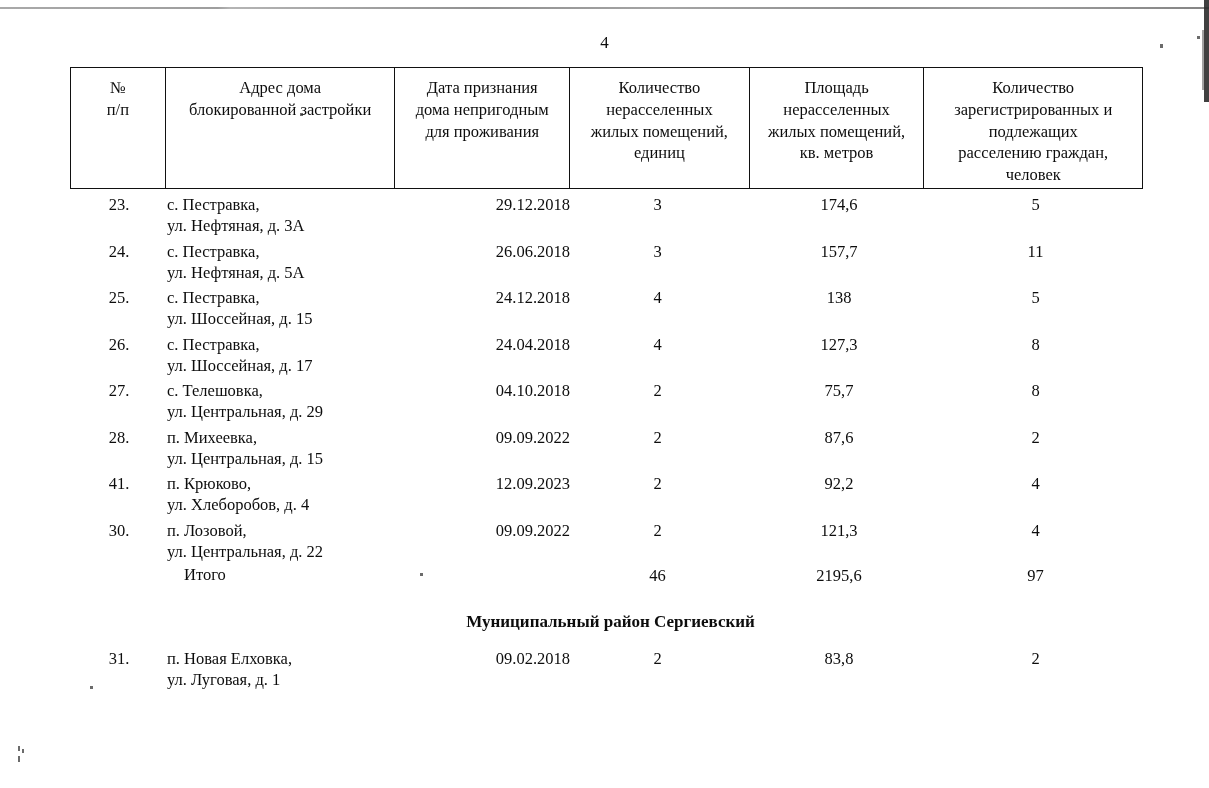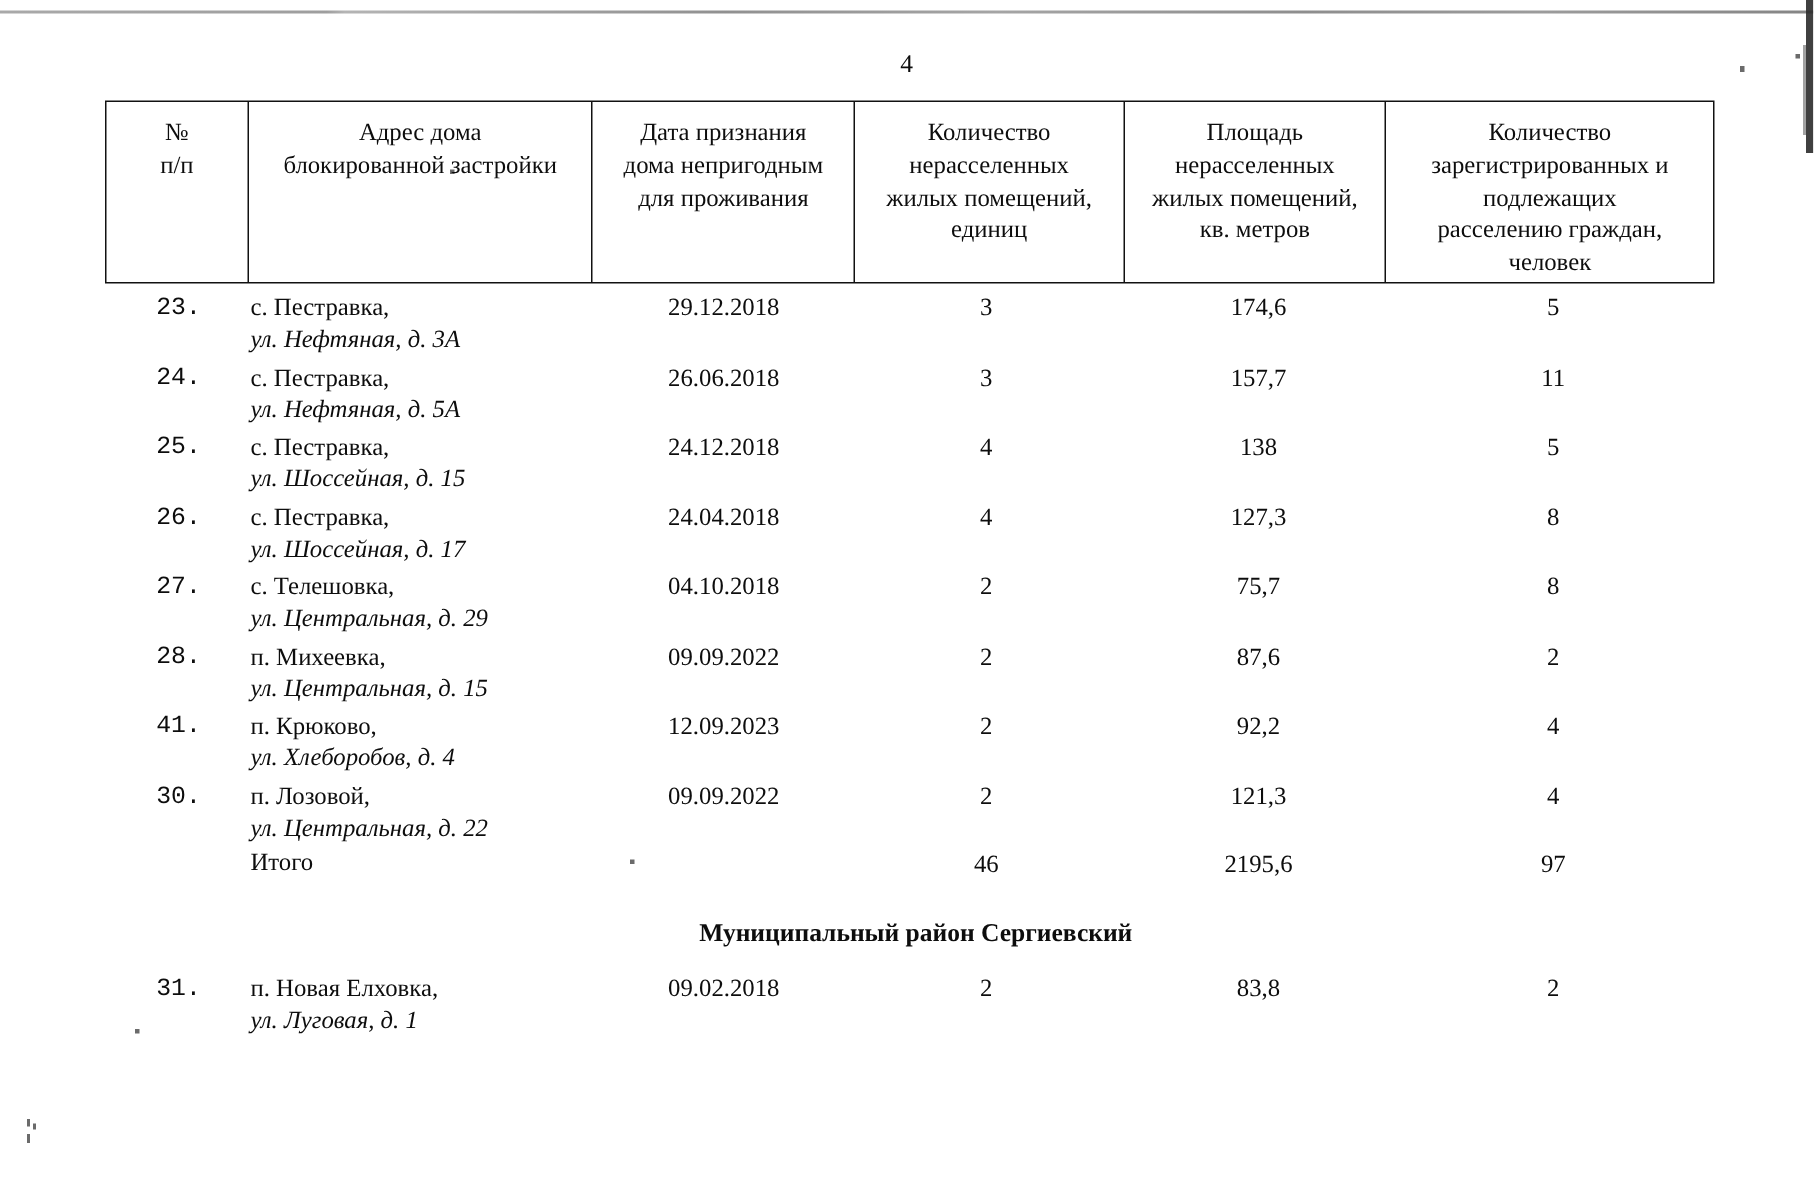--- a/index.html
+++ b/index.html
@@ -107,37 +107,37 @@
   .row {
     position: relative;
     height: 46.5px;
   }
   .cell {
     position: absolute;
     font-size: 16.5px;
     line-height: 1.3;
     white-space: nowrap;
   }
-  .c-num   { left: 88px;  width: 62px; text-align: center; top: 5px; font-family: Liberation Mono, monospace; }
+  .c-num   { left: 88px;  width: 62px; text-align: center; top: 5px; }
   .c-addr  { left: 167px; top: 5px; text-align: right; }
-  .c-addr2 { left: 167px; top: 26px; text-align: left; font-style: italic; }
-  .c-date  { left: 395px; width: 175px; text-align: center; top: 5px; }
+  .c-addr2 { left: 167px; top: 26px; text-align: left; }
+  .c-date  { left: 395px; width: 175px; text-align: right; top: 5px; }
   .c-units { left: 570px; width: 175px; text-align: center; top: 5px; }
   .c-area  { left: 750px; width: 178px; text-align: center; top: 5px; }
   .c-pers  { left: 928px; width: 215px; text-align: center; top: 5px; }
 
   
   .total-row {
     position: absolute;
     left: 0;
     top: 560px;
     width: 1209px;
     height: 30px;
   }
-  .total-row .c-addr { top: 4px; }
+  .total-row .c-addr { top: 4px; margin-left: 17px; }
 
   
   .section-heading {
     position: absolute;
     left: 0;
     top: 612px;
     width: 1209px;
     text-align: center;
     font-size: 17px;
     font-weight: bold;

